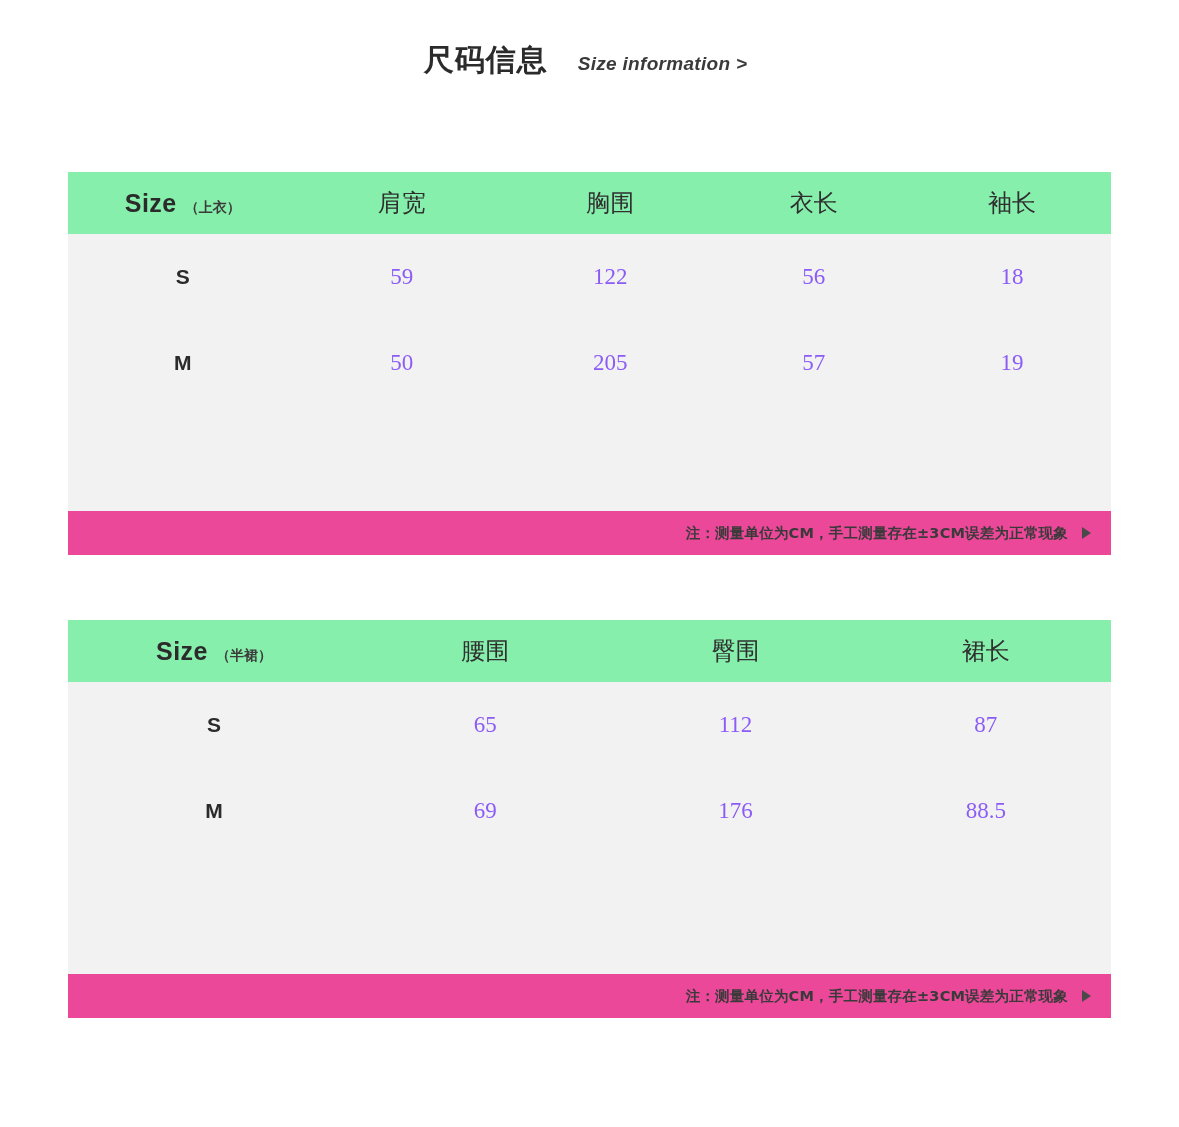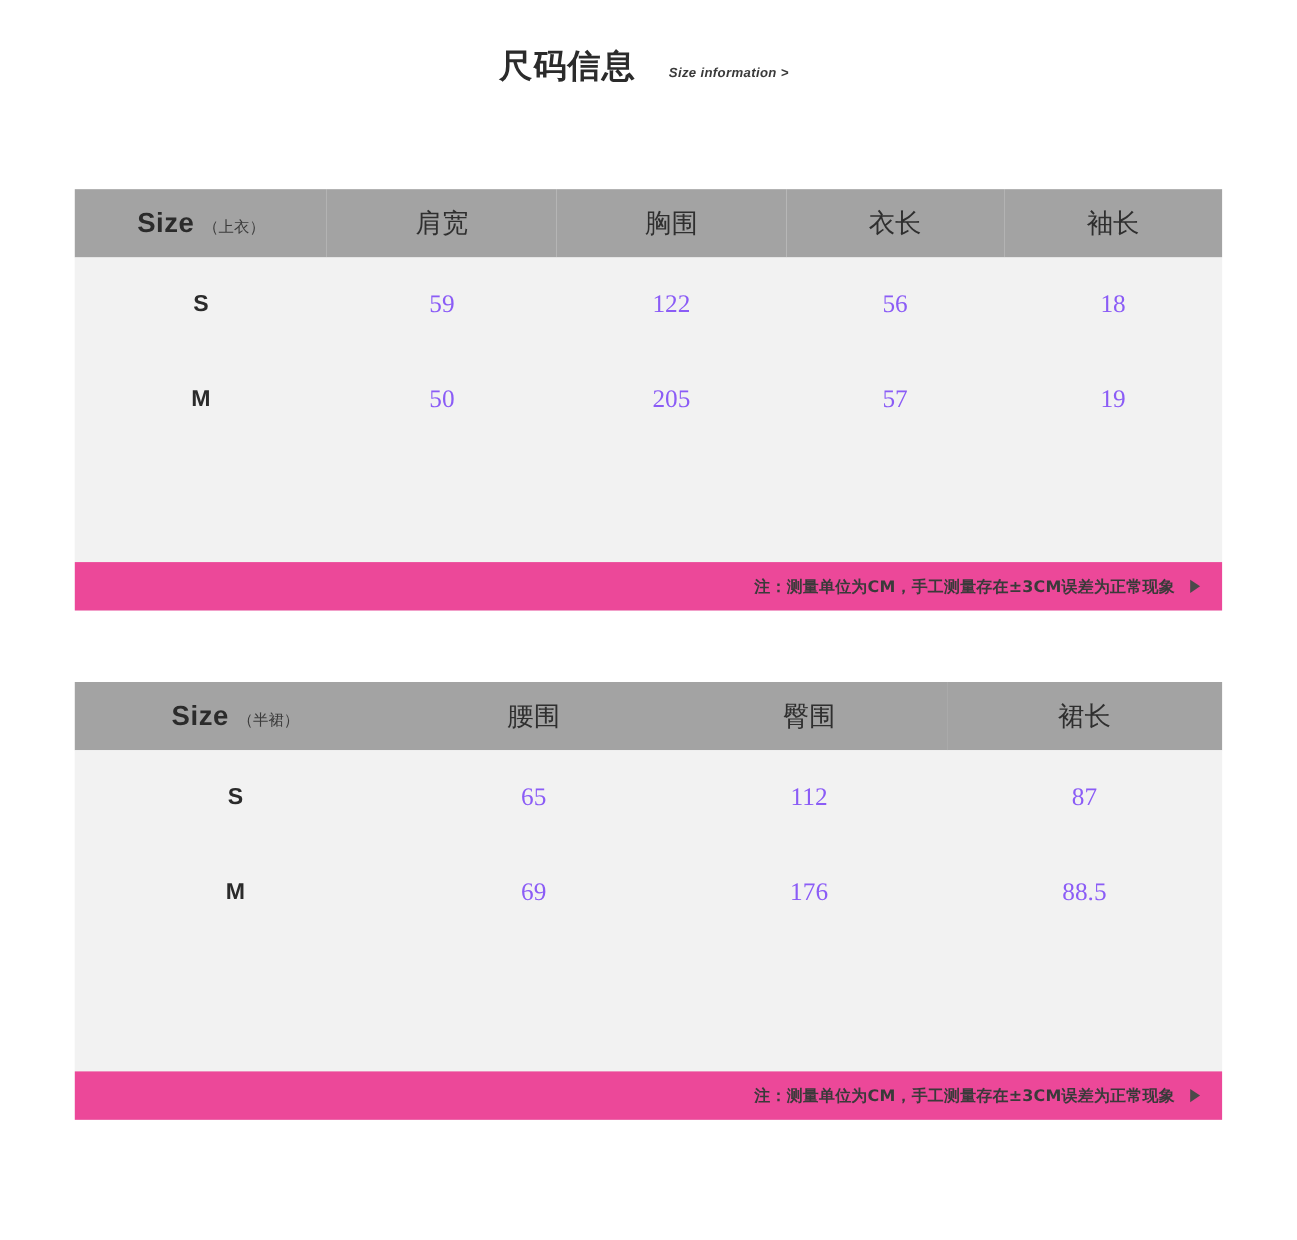--- a/index.html
+++ b/index.html
@@ -32,21 +32,21 @@
     margin-left: -8px;
   }
   .header-title-cn {
     font-size: 30px;
     font-weight: bold;
     letter-spacing: 1px;
     color: #2b2b2b;
     font-family: "DejaVu Sans", "Liberation Sans", sans-serif;
   }
   .header-title-en {
-    font-size: 12px;
+    font-size: 19px;
     font-style: italic;
     font-weight: bold;
     color: #3a3a3a;
     margin-left: 30px;
     letter-spacing: 0.3px;
     font-family: "Liberation Sans", sans-serif;
   }
 
   
   .table-block {
@@ -56,21 +56,21 @@
   }
   .table-block.first { margin-top: 91px; }
   .table-block.second { margin-top: 65px; }
 
   table.size-table {
     width: 100%;
     border-collapse: collapse;
     table-layout: fixed;
   }
   table.size-table thead th {
-    background: #a3a3a3;
+    background: #86efac;
     font-weight: normal;
     padding: 0;
     height: 62px;
     vertical-align: middle;
   }
   table.size-table tbody td {
     background: #f2f2f2;
     height: 86px;
     vertical-align: middle;
     padding: 0;
@@ -89,21 +89,21 @@
   }
   .th-size .lat {
     font-size: 25px;
     font-weight: bold;
     color: #2b2b2b;
     letter-spacing: 0.5px;
     font-family: "Liberation Sans", sans-serif;
   }
   .th-size .cn {
     font-size: 14px;
-    font-weight: normal;
+    font-weight: bold;
     color: #3b3b3b;
     margin-left: 8px;
     font-family: "DejaVu Sans", "Liberation Sans", sans-serif;
   }
   .th-cn {
     font-size: 24px;
     color: #2f2f2f;
     font-family: "DejaVu Sans", "Liberation Sans", sans-serif;
     font-weight: 500;
   }

